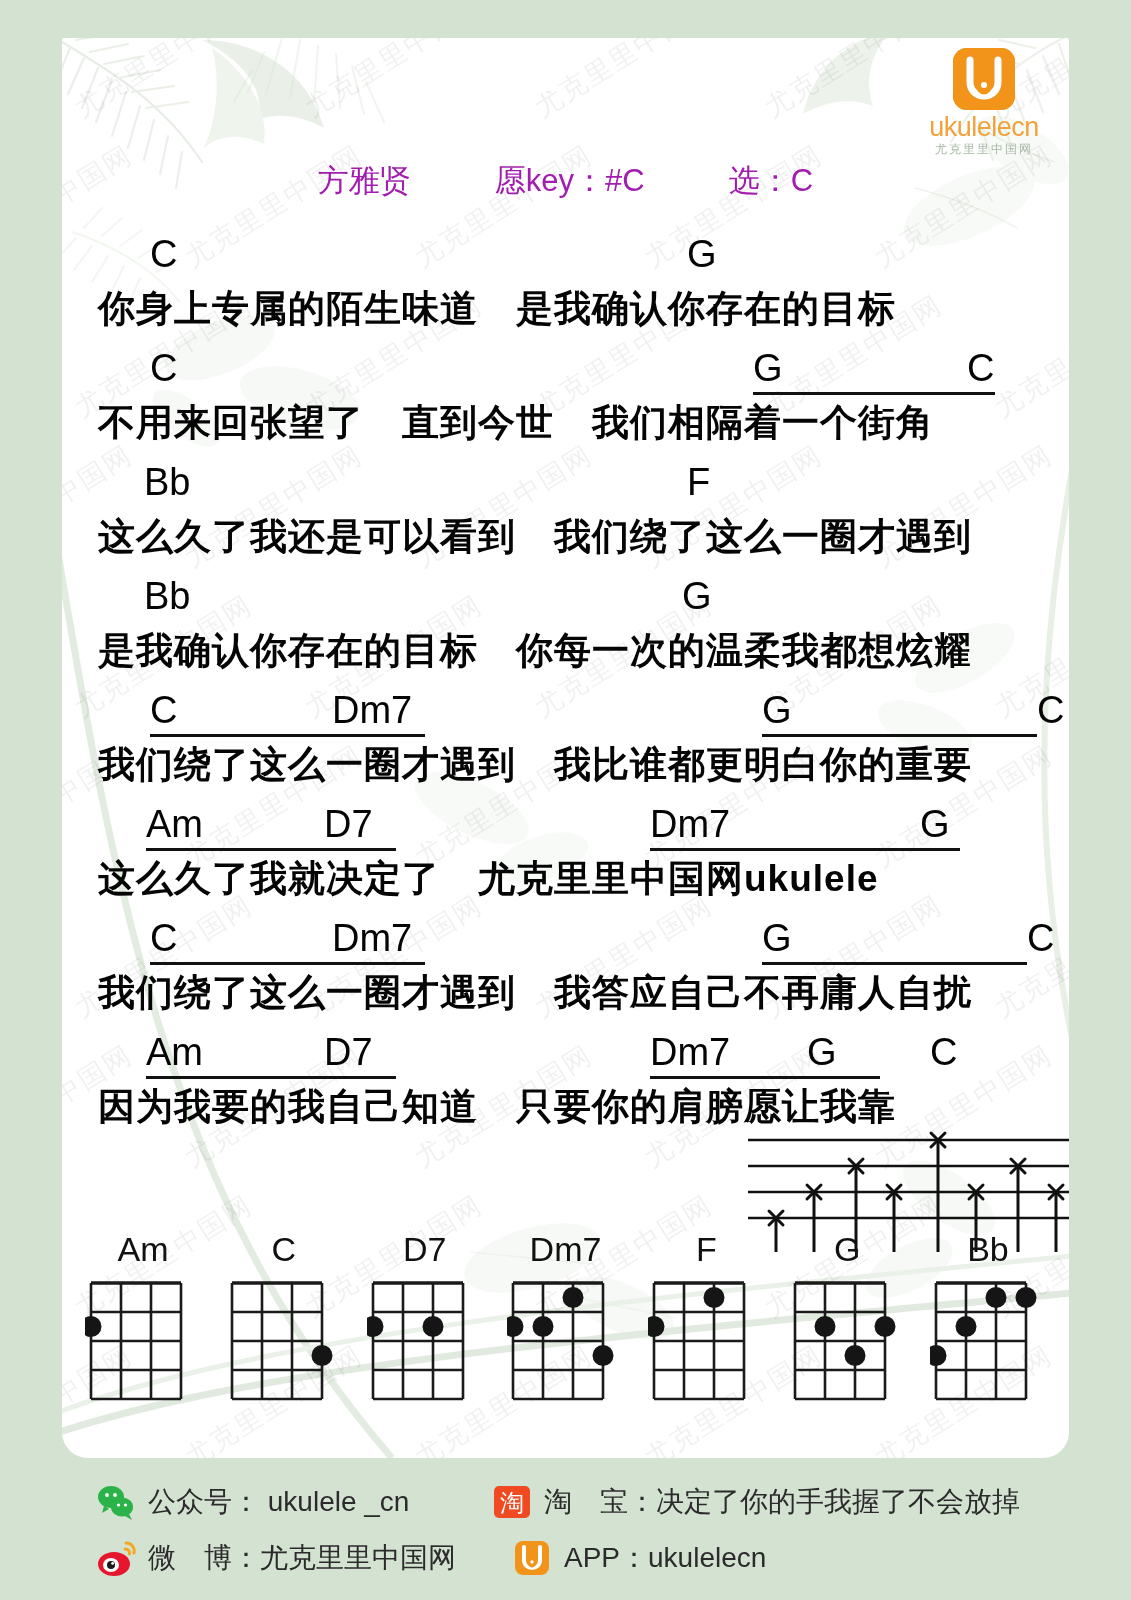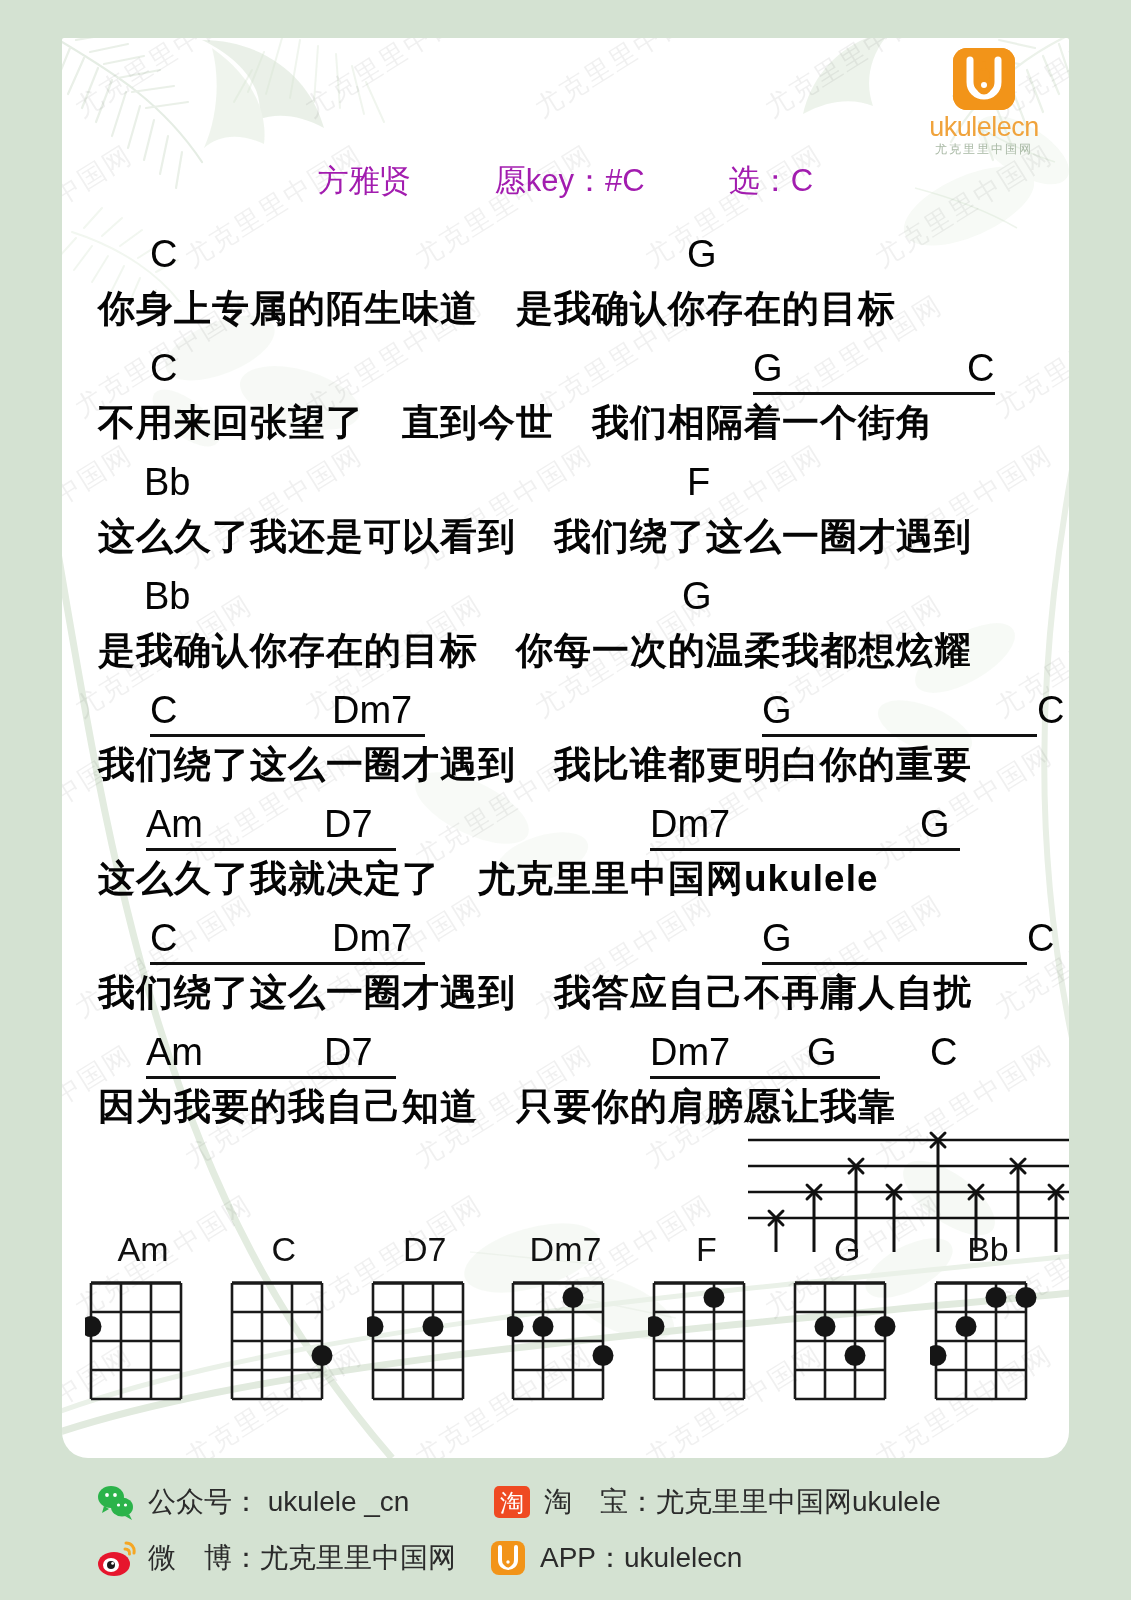--- a/index.html
+++ b/index.html
@@ -605,24 +605,24 @@
       <span class="ftext">公众号： ukulele _cn</span>
     </div>
 
     <div class="frow" id="f2" style="left:492px; top:14px;">
       <span class="ficon">
         <svg width="40" height="40" viewBox="0 0 40 40">
           <rect x="2" y="4" width="36" height="32" rx="5" fill="#ef4a22"></rect>
           <text x="20" y="29" font-size="24" font-family="'Liberation Serif',serif" fill="#fff" text-anchor="middle">淘</text>
         </svg>
       </span>
-      <span class="ftext">淘　宝：尤克里里中国网ukulele</span>
-    </div>
-
-    <div class="frow" id="f3" style="left:488px; top:70px;">
+      <span class="ftext">淘　宝：决定了你的手我握了不会放掉</span>
+    </div>
+
+    <div class="frow" id="f3" style="left:512px; top:70px;">
       <span class="ficon">
         <svg width="40" height="40" viewBox="0 0 40 40">
           <rect x="3" y="3" width="34" height="34" rx="8" fill="#f29419"></rect>
           <path d="M12 9 L12 22 C12 27 15.6 30 20 30 C24.4 30 28 27 28 22 L28 9" fill="none" stroke="#fff" stroke-width="4" stroke-linecap="round"></path>
           <ellipse cx="20" cy="24" rx="4.6" ry="5.4" fill="#f29419"></ellipse>
           <ellipse cx="20" cy="17.5" rx="3.2" ry="3.6" fill="#f29419"></ellipse>
           <circle cx="20" cy="24" r="1.7" fill="#fff"></circle>
         </svg>
       </span>
       <span class="ftext">APP：ukulelecn</span>

